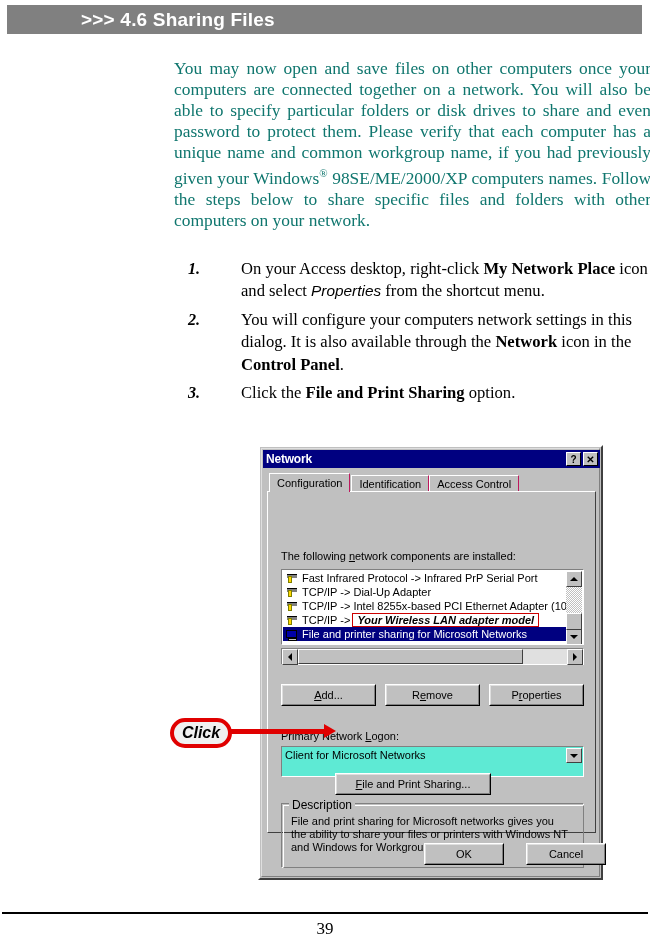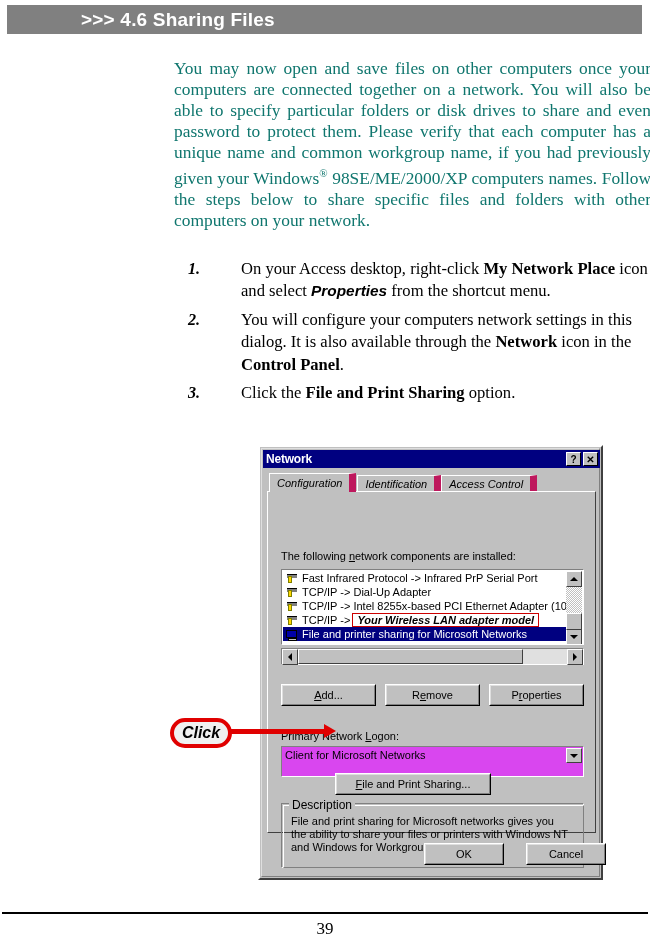--- a/index.html
+++ b/index.html
@@ -73,21 +73,21 @@
     width: 30px;
     font-style: italic;
     font-weight: bold;
     font-size: 16.2px;
   }
   .step-body {
     margin-left: 67px;
     display: block;
   }
   .b { font-weight: bold; }
-  .bi-sans { font-weight: bold; font-style: italic; font-family: "Liberation Sans", sans-serif; font-size: 15.4px; }
+  .bi-sans { font-weight: normal; font-style: italic; font-family: "Liberation Sans", sans-serif; font-size: 15.4px; }
 
   
   .dialog {
     position: absolute;
     left: 258px;
     top: 445px;
     width: 345px;
     height: 435px;
     background: #c0c0c0;
     border-top: 2px solid #ffffff;
@@ -156,26 +156,25 @@
     height: 19px;
     display: flex;
     align-items: flex-end;
   }
   .tab {
     height: 17px;
     padding: 0 7px;
     background: #c0c0c0;
     border-top: 1px solid #ffffff;
     border-left: 1px solid #ffffff;
-    border-right: 7px solid #be185d;
+    border-right: 1px solid #be185d;
     line-height: 16px;
     font-size: 11px;
     box-sizing: border-box;
     white-space: nowrap;
-    font-style: italic;
   }
   .tab.active {
     height: 19px;
     line-height: 18px;
     font-weight: normal;
     margin-right: 1px;
     position: relative;
     z-index: 3;
   }
   .tab-page {
@@ -376,21 +375,21 @@
     justify-content: center;
   }
 
   
   .combo {
     position: absolute;
     left: 13px;
     top: 254px;
     width: 303px;
     height: 31px;
-    background: #d946ef;
+    background: #5eead4;
     border-top: 1px solid #808080;
     border-left: 1px solid #808080;
     border-right: 1px solid #ffffff;
     border-bottom: 1px solid #ffffff;
     box-sizing: border-box;
   }
   .combo-text {
     position: absolute;
     left: 3px;
     top: 2px;

